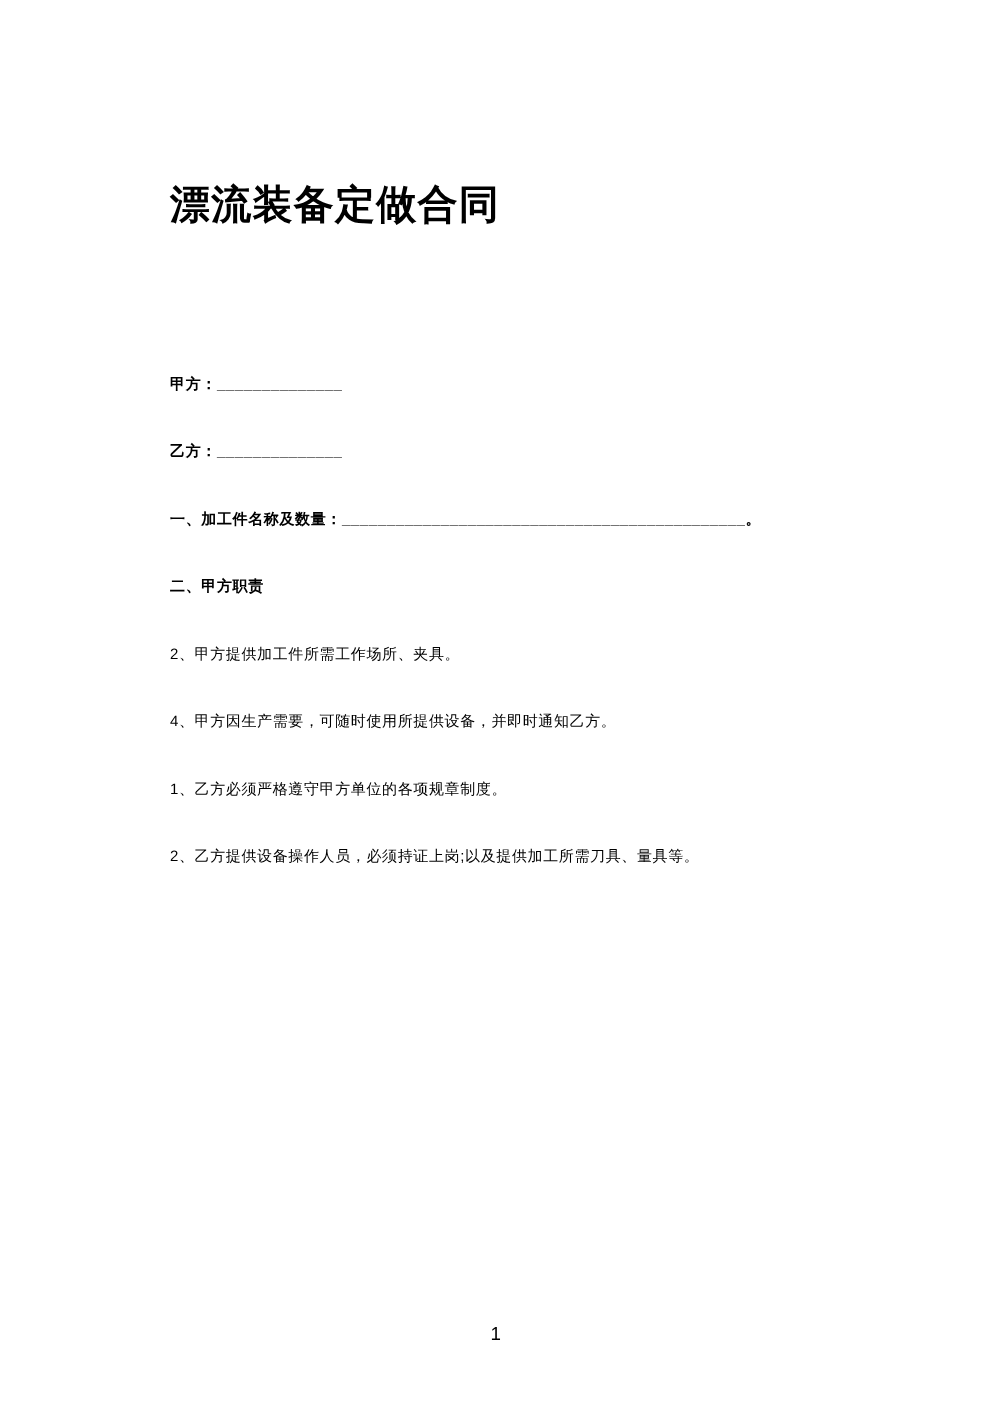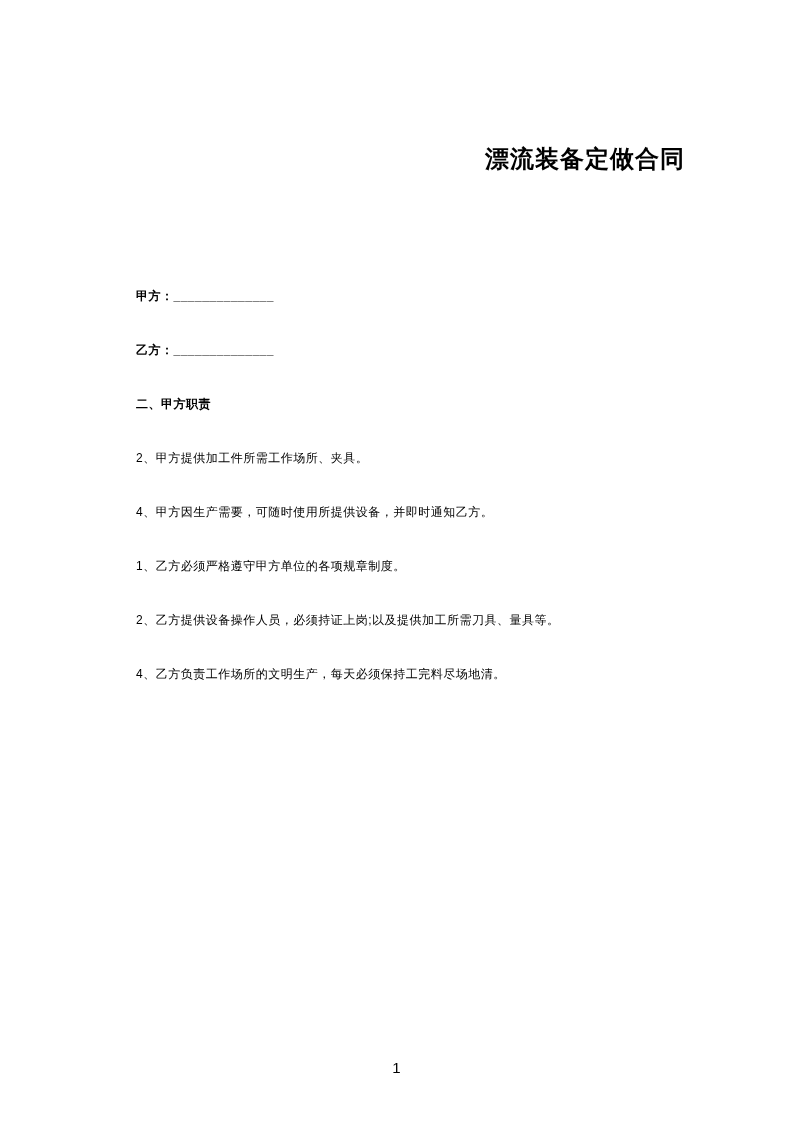--- a/index.html
+++ b/index.html
@@ -17,23 +17,23 @@
   }
   .page {
     position: relative;
     width: 793px;
     height: 1122px;
     background: #ffffff;
     box-sizing: border-box;
     padding: 143px 108px 0 136px;
   }
   .title {
-    font-size: 24px;
+    font-size: 32px;
     font-weight: 700;
-    text-align: right;
+    text-align: left;
     margin: 0;
     letter-spacing: 1px;
     line-height: 1.3;
   }
   .content {
     margin-top: 112px;
   }
   .line {
     font-size: 12px;
     line-height: 21px;
@@ -60,34 +60,34 @@
 <div class="page">
 
   <h1 class="title">漂流装备定做合同</h1>
 
   <div class="content">
 
     <p class="line bold">甲方：______________</p>
 
     <p class="line bold">乙方：______________</p>
 
+    <p class="line bold">一、加工件名称及数量：_____________________________________________。</p>
 
     <p class="line bold">二、甲方职责</p>
 
 
     <p class="line">2、甲方提供加工件所需工作场所、夹具。</p>
 
 
     <p class="line">4、甲方因生产需要，可随时使用所提供设备，并即时通知乙方。</p>
 
 
     <p class="line">1、乙方必须严格遵守甲方单位的各项规章制度。</p>
 
     <p class="line">2、乙方提供设备操作人员，必须持证上岗;以及提供加工所需刀具、量具等。</p>
 
 
-    <p class="line">4、乙方负责工作场所的文明生产，每天必须保持工完料尽场地清。</p>
 
   </div>
 
   <div class="page-number">1</div>
 
 </div>
 
 </body></html>

